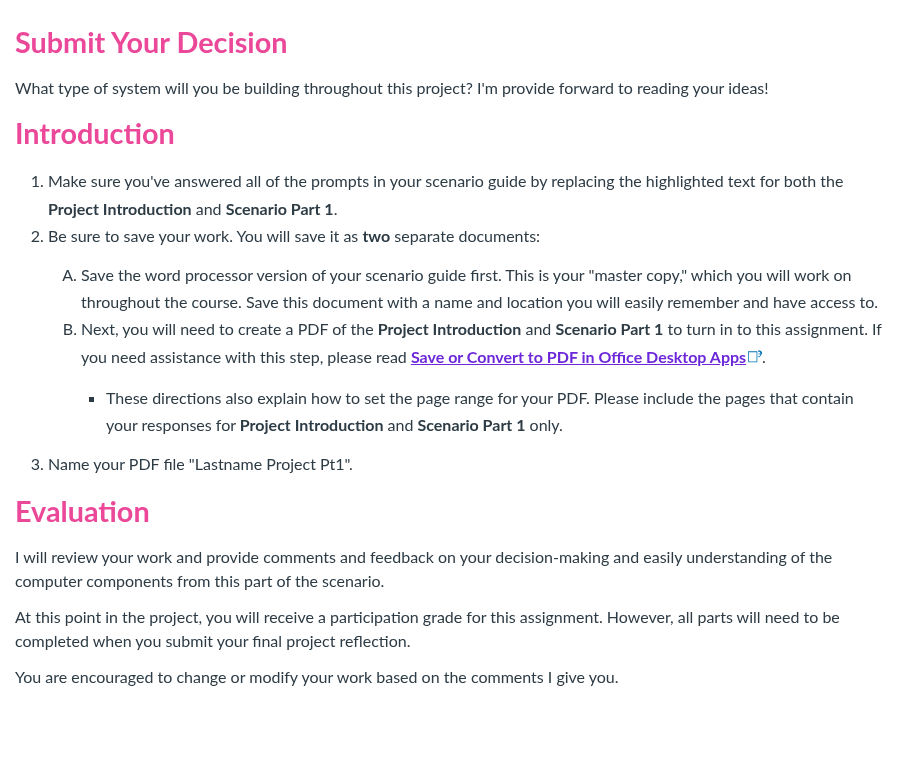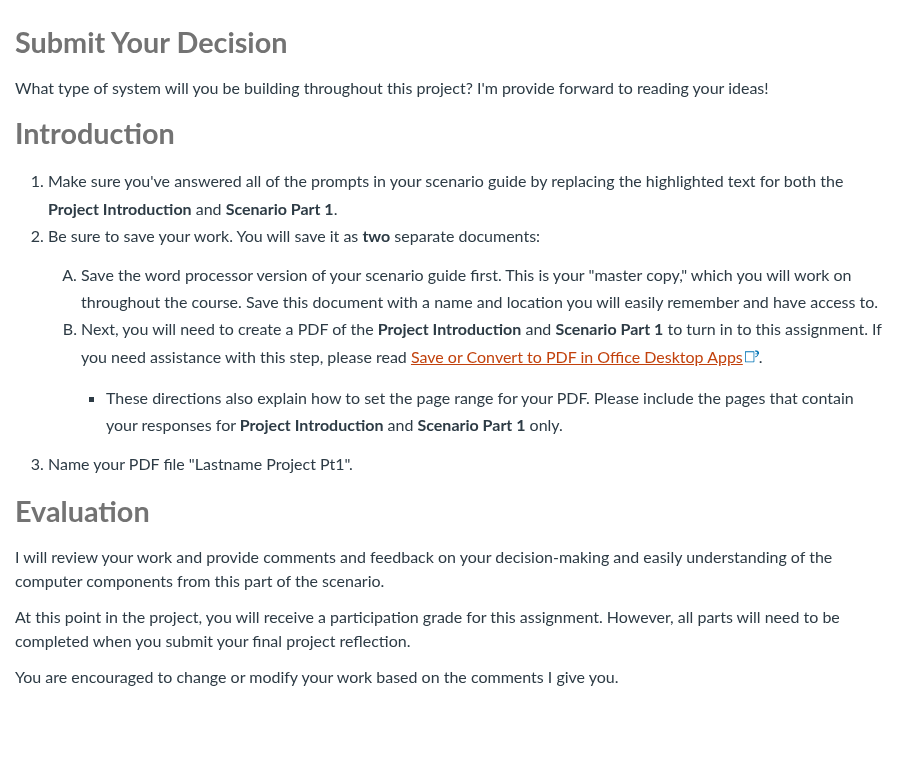--- a/index.html
+++ b/index.html
@@ -12,21 +12,21 @@
       padding: 15px 15px 20px 15px;
       font-size: 16px;
       line-height: 1.5;
       width: 918px;
     }
     h2 {
       font-size: 28.8px;
       font-weight: 700;
       margin: 6px 0 6px 0;
       line-height: 1.5;
-      color: #737373;
+      color: #ec4899;
     }
     p {
       margin: 12px 0;
     }
     ol {
       padding-left: 25px;
       margin: 12px 8px;
     }
     ol li {
       margin-bottom: 0;
@@ -40,22 +40,23 @@
       margin: 12px 0;
       list-style-type: square;
     }
     ul li {
       margin-bottom: 0;
     }
     strong {
       font-weight: 700;
     }
     a {
-      color: #c2410c;
+      color: #6d28d9;
       text-decoration: underline;
+      font-weight: bold;
     }
     .ext-icon {
       display: inline-block;
       vertical-align: middle;
       margin-left: 2px;
       position: relative;
       top: -1px;
     }
     .ext-icon svg {
       width: 14px;

